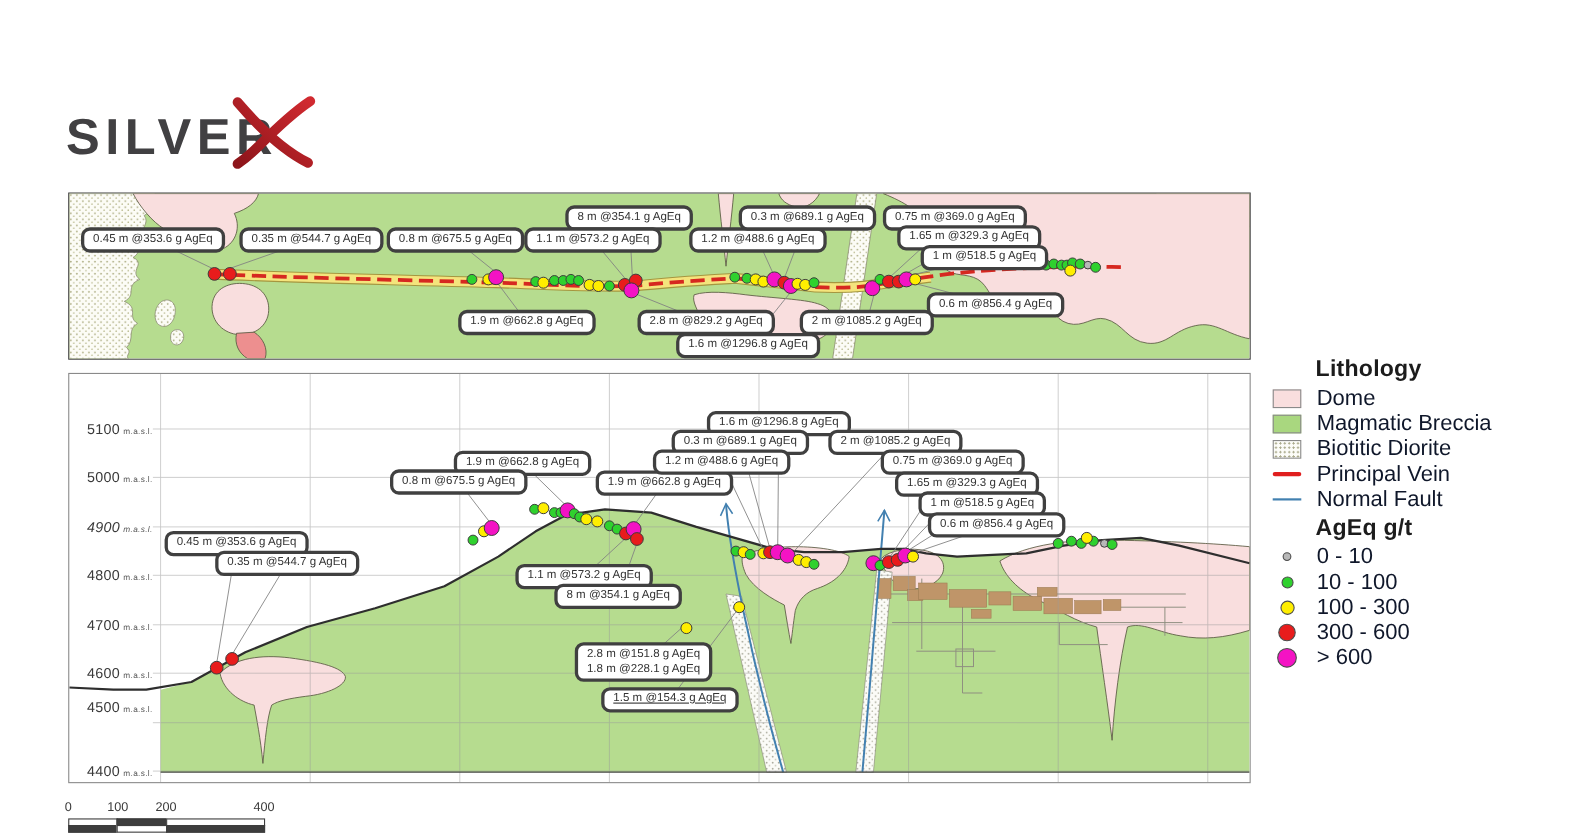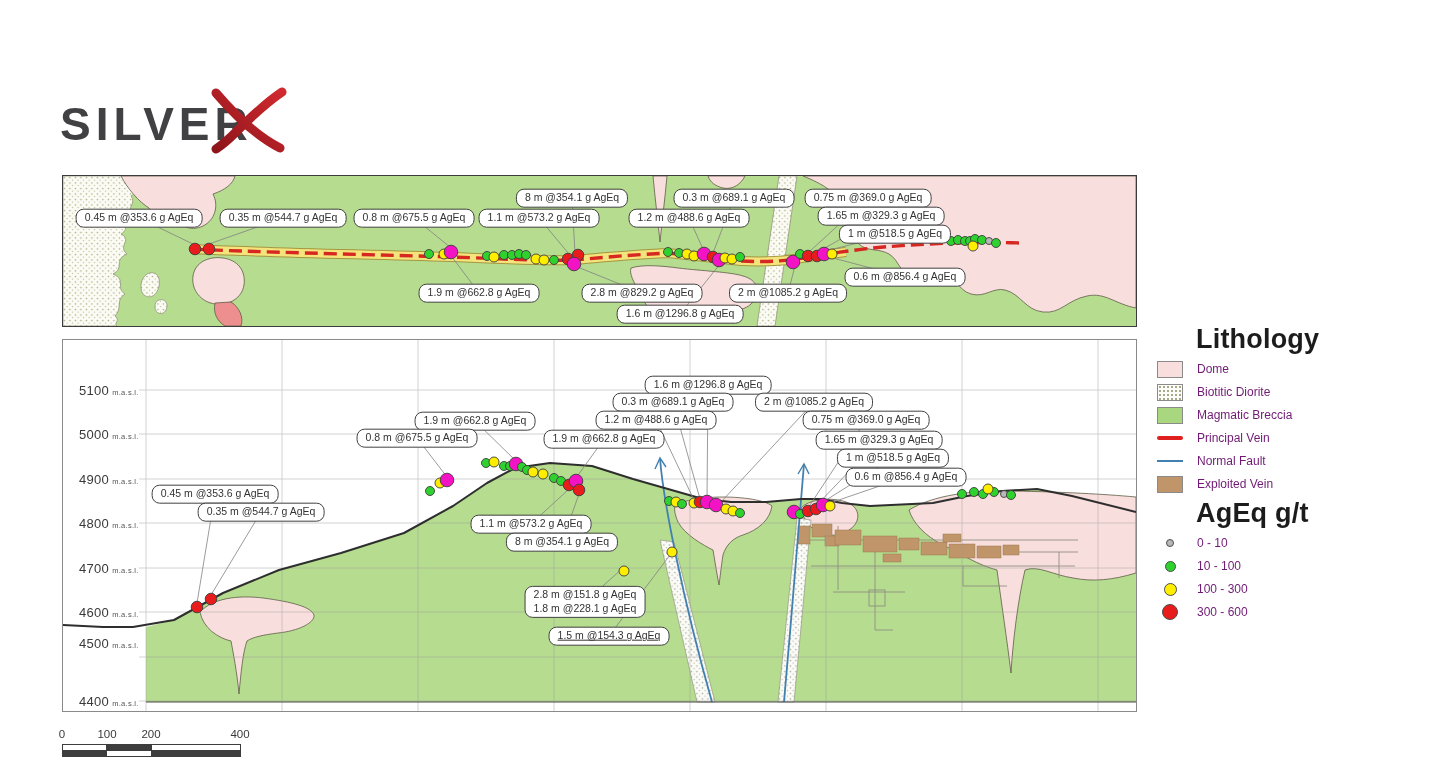--- a/index.html
+++ b/index.html
@@ -2,32 +2,32 @@
 <html><head>
 <meta charset="utf-8">
 <style>
   html,body{margin:0;padding:0;background:#fff;}
   #stage{position:relative;width:1431px;height:762px;background:#fff;overflow:hidden;
          font-family:"Liberation Sans",sans-serif;margin-top:48px;}
   .panel{position:absolute;background:#fff;}
   #plan-panel{left:62px;top:127px;width:1073px;height:150px;border:1.3px solid #3c3c3c;}
   #section-panel{left:62px;top:291px;width:1073px;height:371px;border:1px solid #8a8a8a;}
   svg{position:absolute;left:0;top:0;display:block;}
-  .callout{position:absolute;transform:translate(-50%,-50%);background:#fff;border:1px solid #404040;
+  .callout{position:absolute;transform:translate(-50%,-50%);background:#fff;border:3px solid #404040;
            border-radius:8px;padding:1px 8px 2px;font-size:10.5px;line-height:1.3;color:#333;
            white-space:pre-line;z-index:5;text-align:right;}
   .elev{position:absolute;left:16px;transform:translateY(-50%);color:#3a3a3a;font-size:13px;
         letter-spacing:.3px;white-space:nowrap;}
   .elev .unit{font-size:7.5px;margin-left:3px;color:#555;}
   
   #legend{position:absolute;left:1156px;top:274px;width:270px;}
-  .lg-title{font-size:27px;font-weight:bold;color:#1c1c1c;margin:2px 0 3px 40px;letter-spacing:.2px;}
+  .lg-title{font-size:21px;font-weight:bold;color:#1c1c1c;margin:2px 0 3px 40px;letter-spacing:.2px;}
   .lg-row{display:flex;align-items:center;margin:5px 0;height:18px;}
   .lg-key{width:28px;display:flex;justify-content:center;align-items:center;margin-right:13px;flex:0 0 28px;}
-  .lg-label{font-size:12px;color:#701a75;}
+  .lg-label{font-size:20px;color:#0f172a;}
   .sw{width:26px;height:17px;border:1px solid #8a8a8a;box-sizing:border-box;}
   .sw-dome{background:#f9dede;}
   .sw-breccia{background:#a9d77f;}
   .sw-diorite{background:#fcfcf8;background-image:radial-gradient(#a9a98a .8px,transparent .9px);background-size:4px 4px;}
   .sw-exploited{background:#bf9569;}
   .ln-solid{width:26px;height:4.5px;background:#e01f1f;border-radius:2px;}
   .ln-dashed{width:26px;height:4.5px;background:repeating-linear-gradient(90deg,#e01f1f 0 6px,transparent 6px 10px);}
   .ln-fault{width:26px;height:2px;background:#4280b0;}
   .ln-gallery{width:22px;height:8px;background:#fff;border:1px solid #8a8a8a;transform:skewX(-18deg);}
   .gdot{border-radius:50%;border:1px solid #4d4d4d;box-sizing:border-box;}
@@ -341,69 +341,63 @@
         <div class="callout" style="left: 198px; top: 172px;">0.35 m @544.7 g AgEq</div>
         <div class="callout" style="left: 468px; top: 184px;">1.1 m @573.2 g AgEq</div>
         <div class="callout" style="left: 499px; top: 202px;">8 m @354.1 g AgEq</div>
         <div class="callout" style="left: 522px; top: 262px;">2.8 m @151.8 g AgEq
 1.8 m @228.1 g AgEq</div>
         <div class="callout" style="left: 546px; top: 296px; text-decoration: underline;">1.5 m @154.3 g AgEq</div>
       </div>
     <div id="elev-labels">
         <div class="elev" style="top: 50px;"><span>5100</span><span class="unit">m.a.s.l.</span></div>
         <div class="elev" style="top: 94px;"><span>5000</span><span class="unit">m.a.s.l.</span></div>
-        <div class="elev" style="top: 139px;"><span>4900</span><span class="unit">m.a.s.l.</span></div>
+        <div class="elev" style="top: 139px; font-style: italic;"><span>4900</span><span class="unit">m.a.s.l.</span></div>
         <div class="elev" style="top: 183px;"><span>4800</span><span class="unit">m.a.s.l.</span></div>
         <div class="elev" style="top: 228px;"><span>4700</span><span class="unit">m.a.s.l.</span></div>
         <div class="elev" style="top: 272px;"><span>4600</span><span class="unit">m.a.s.l.</span></div>
         <div class="elev" style="top: 303px;"><span>4500</span><span class="unit">m.a.s.l.</span></div>
         <div class="elev" style="top: 361px;"><span>4400</span><span class="unit">m.a.s.l.</span></div>
       </div>
   </div>
 
   <div id="legend">
     <div class="lg-title">Lithology</div>
     <div id="lg-lith">
         <div class="lg-row">
           <div class="lg-key">
             <div class="sw sw-dome"></div>
           </div>
           <div class="lg-label">Dome</div>
         </div>
         <div class="lg-row">
           <div class="lg-key">
+            <div class="sw sw-breccia"></div>
+          </div>
+          <div class="lg-label">Magmatic Breccia</div>
+        </div>
+        <div class="lg-row">
+          <div class="lg-key">
             <div class="sw sw-diorite"></div>
           </div>
           <div class="lg-label">Biotitic Diorite</div>
         </div>
-        <div class="lg-row">
-          <div class="lg-key">
-            <div class="sw sw-breccia"></div>
-          </div>
-          <div class="lg-label">Magmatic Breccia</div>
-        </div>
       </div>
     <div id="lg-vein">
         <div class="lg-row">
           <div class="lg-key">
             <div class="ln-solid"></div>
           </div>
           <div class="lg-label">Principal Vein</div>
         </div>
         <div class="lg-row">
           <div class="lg-key">
             <div class="ln-fault"></div>
           </div>
           <div class="lg-label">Normal Fault</div>
-        </div>
-        <div class="lg-row">
-          <div class="lg-key">
-            <div class="sw sw-exploited"></div>
-          </div>
-          <div class="lg-label">Exploited Vein</div>
         </div>
       </div>
     <div class="lg-title">AgEq g/t</div>
     <div id="lg-ageq">
         <div class="lg-row">
           <div class="lg-key">
             <div class="gdot" style="height: 8px; width: 8px; background: rgb(184, 184, 184);"></div>
           </div>
           <div class="lg-label">0 - 10</div>
         </div>
@@ -417,20 +411,26 @@
           <div class="lg-key">
             <div class="gdot" style="height: 13px; width: 13px; background: rgb(255, 238, 0);"></div>
           </div>
           <div class="lg-label">100 - 300</div>
         </div>
         <div class="lg-row">
           <div class="lg-key">
             <div class="gdot" style="height: 16px; width: 16px; background: rgb(232, 28, 28);"></div>
           </div>
           <div class="lg-label">300 - 600</div>
+        </div>
+        <div class="lg-row">
+          <div class="lg-key">
+            <div class="gdot" style="height: 18px; width: 18px; background: rgb(244, 19, 196);"></div>
+          </div>
+          <div class="lg-label">&gt; 600</div>
         </div>
       </div>
   </div>
 
   <div id="scalebar">
     <div id="sb-labels">
         <div class="lab" style="left: 0px;">0</div>
         <div class="lab" style="left: 45px;">100</div>
         <div class="lab" style="left: 89px;">200</div>
         <div class="lab" style="left: 178px;">400</div>

